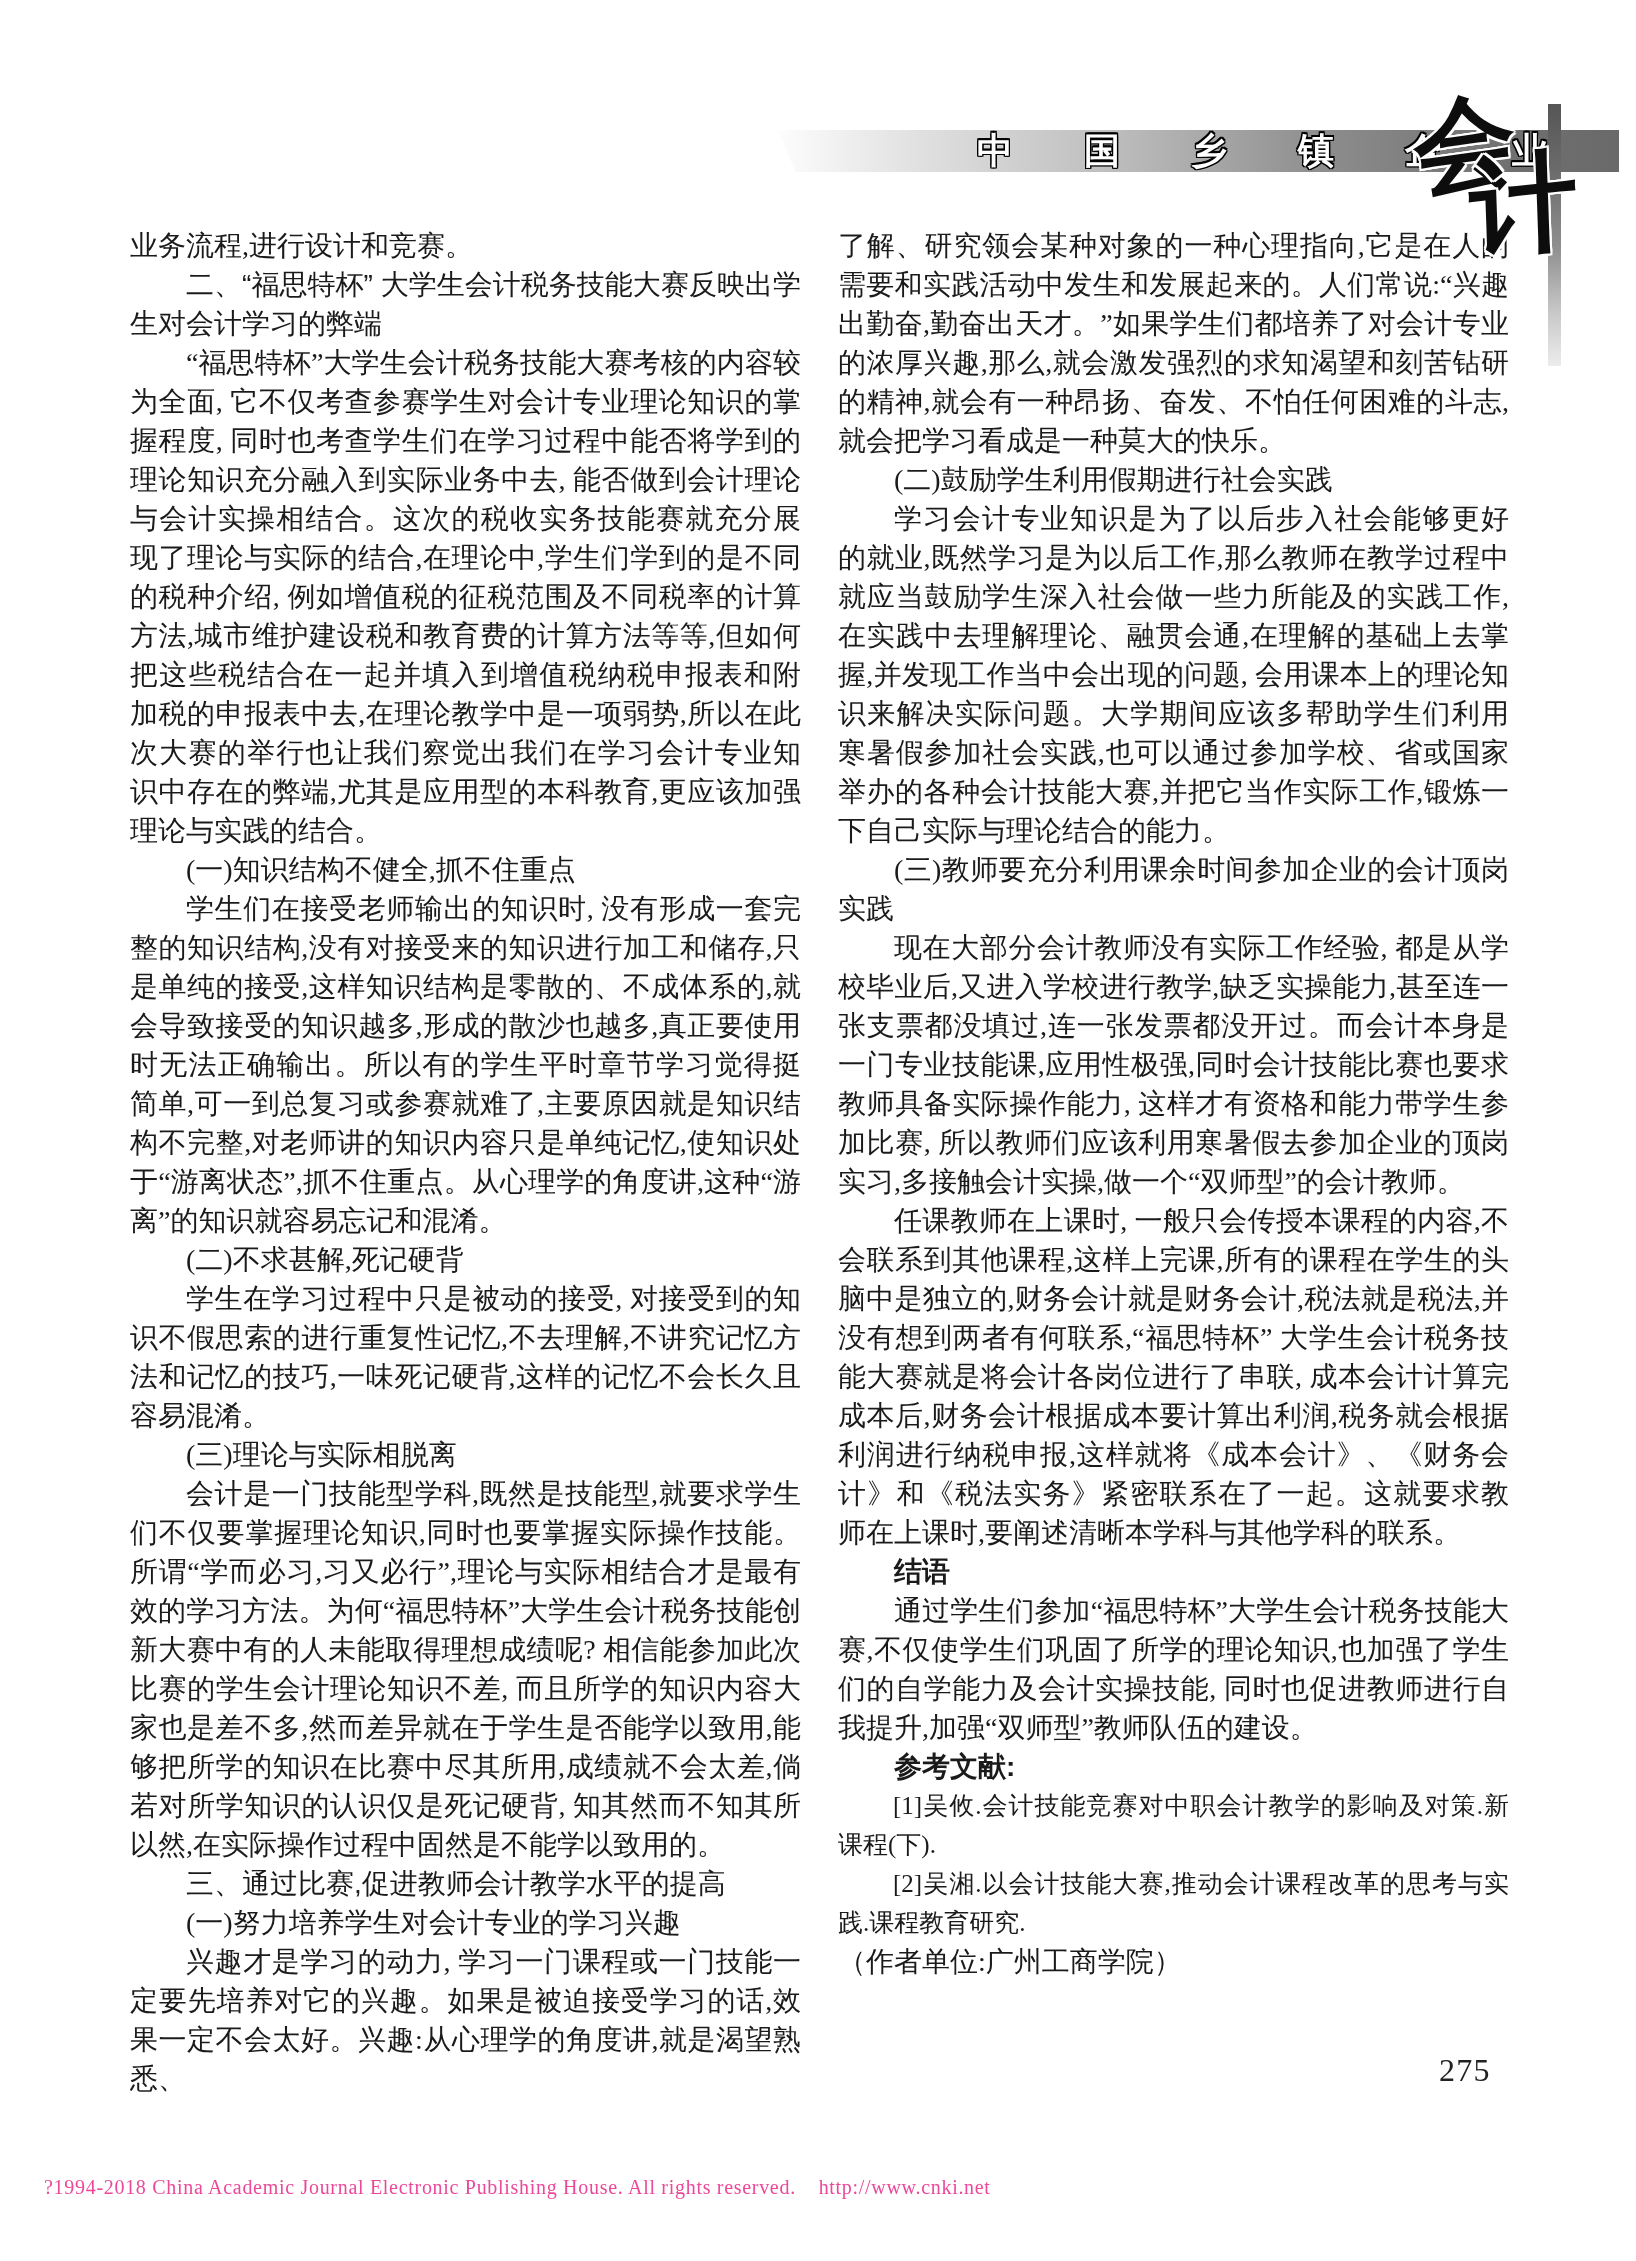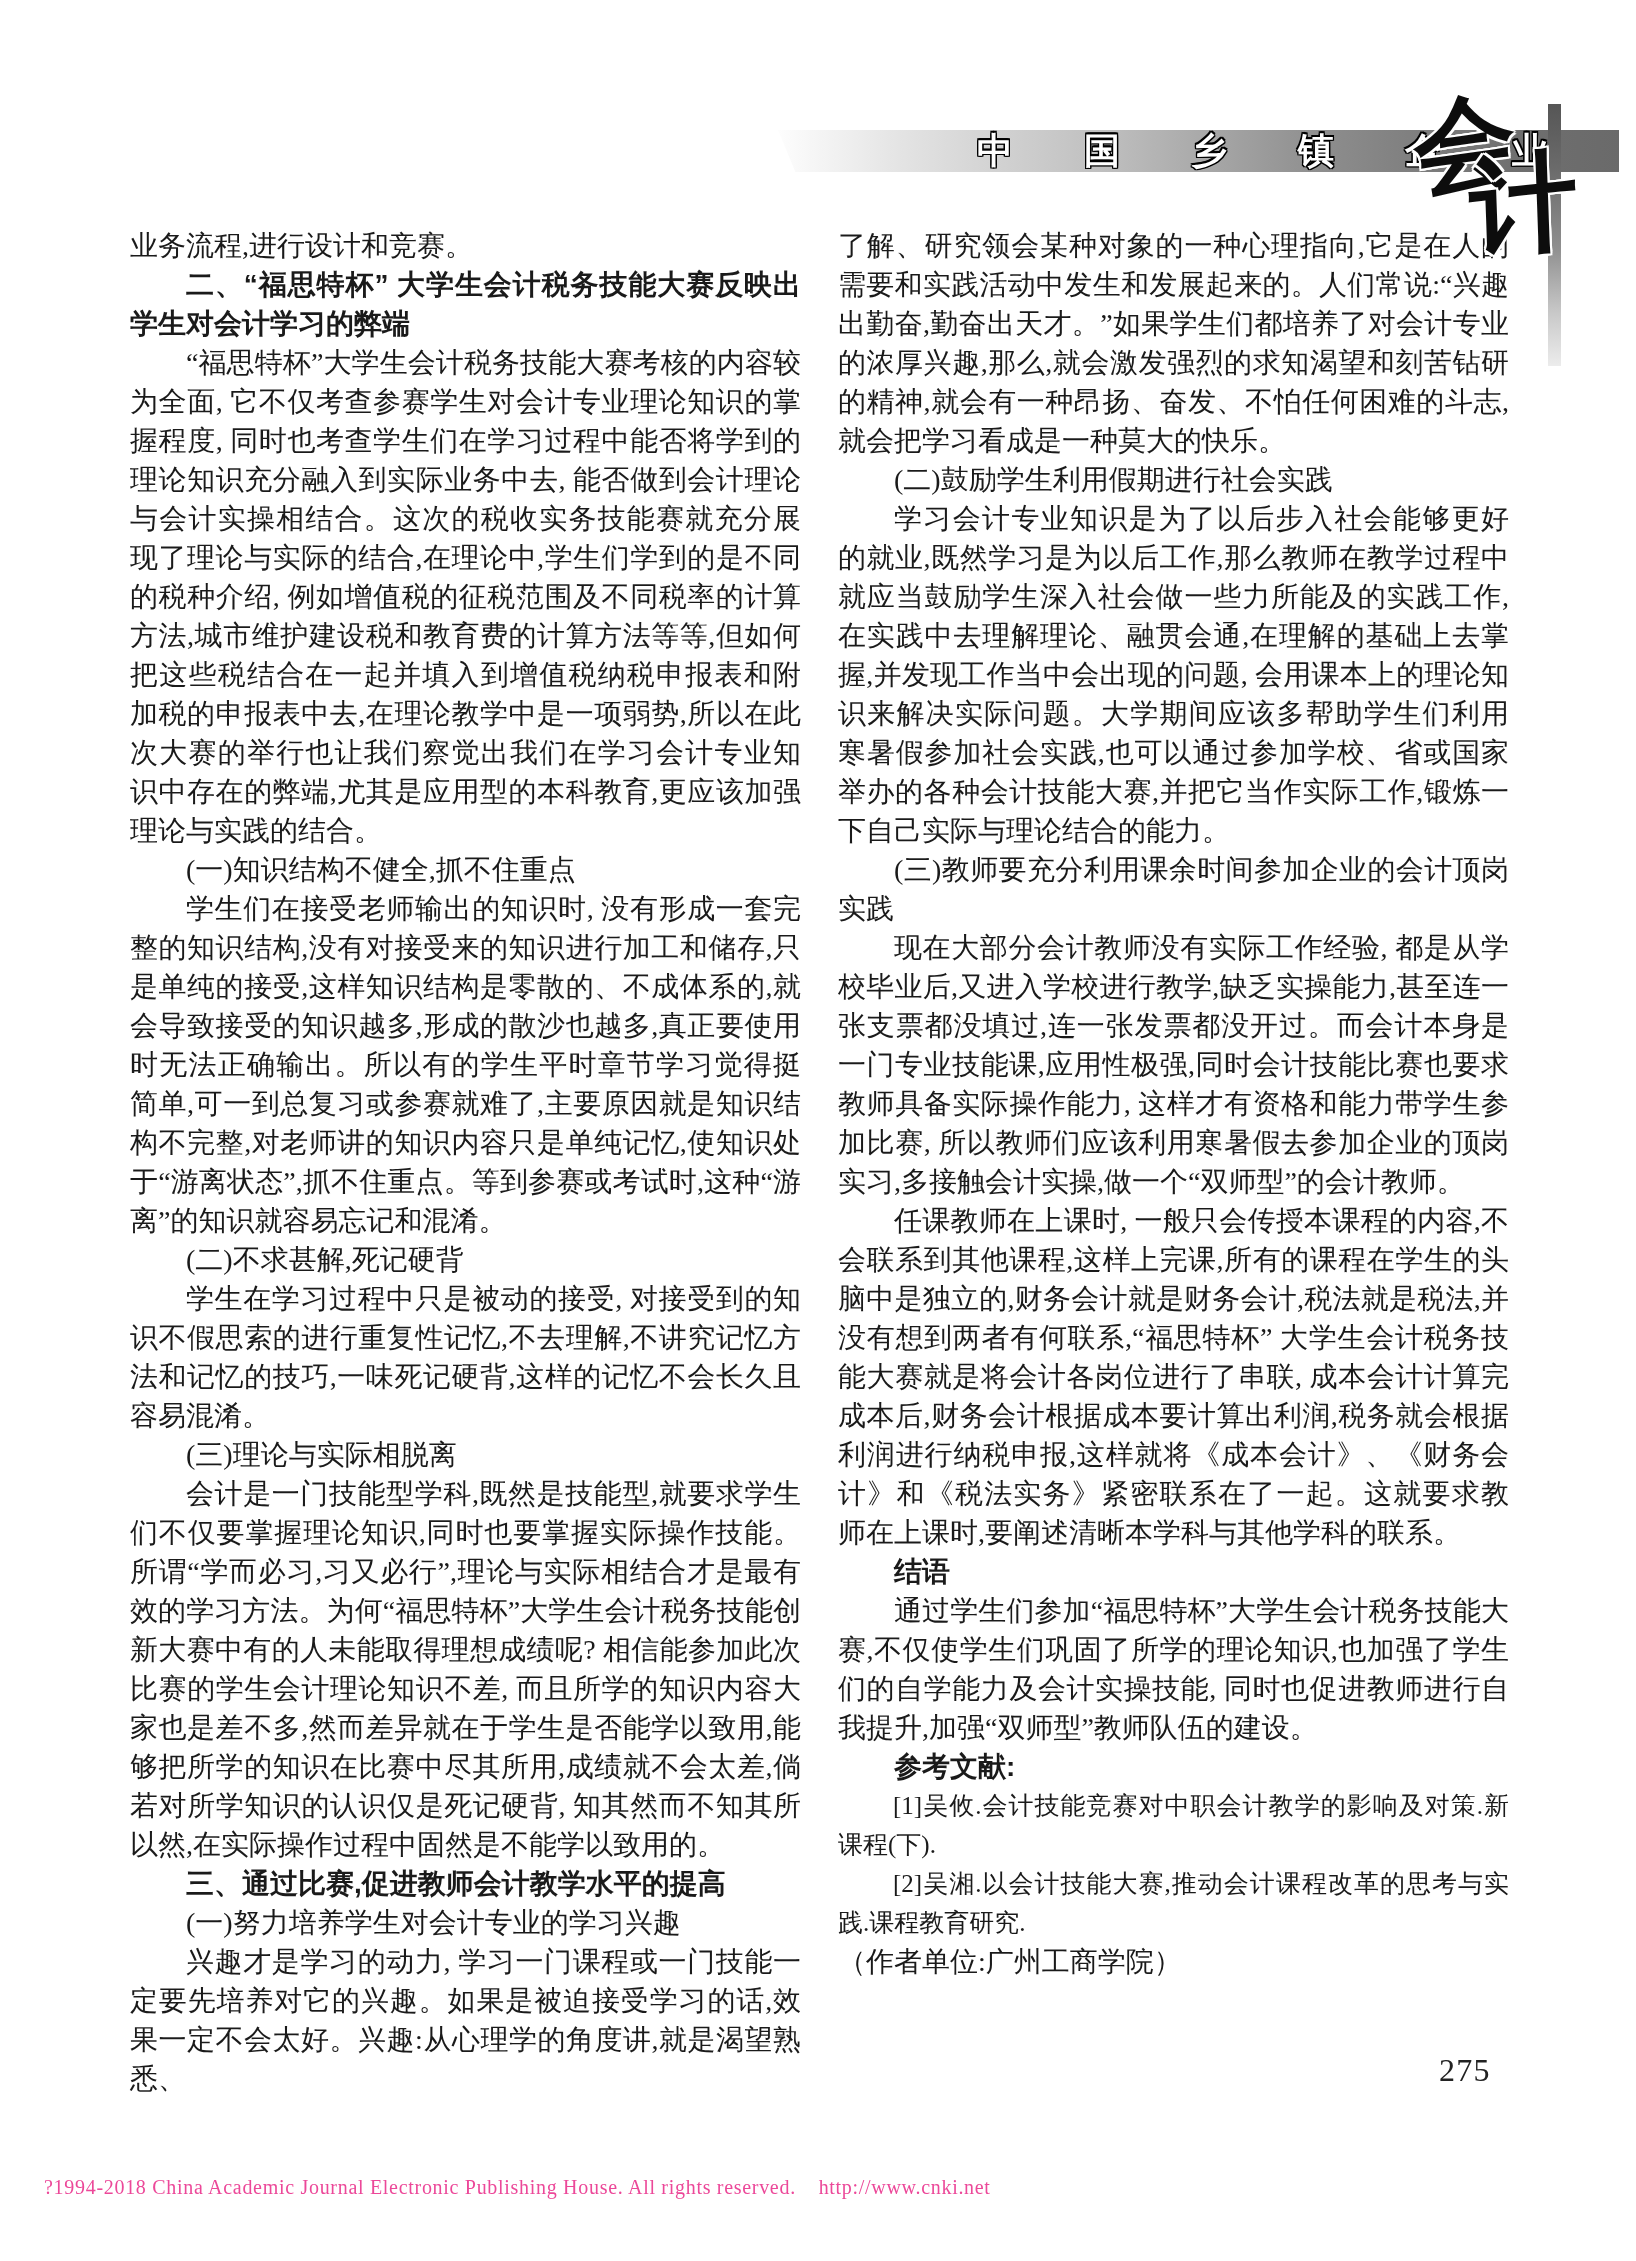--- a/index.html
+++ b/index.html
@@ -39,21 +39,21 @@
   
   .col{
     position:absolute;top:226px;width:671px;
     font-size:28px;line-height:39px;text-align:justify;
   }
   .col-left{left:130px;}
   .col-right{left:838px;}
   .col p{margin:0;padding:0;}
   .p-body{text-indent:2em;}
   .p-cont{text-indent:0;}
-  .p-h2{font-family:"Liberation Sans","DejaVu Sans",sans-serif;font-weight:bold;text-indent:2em;}
+  .p-h2{font-family:"Liberation Sans","DejaVu Sans",sans-serif;font-weight:normal;text-indent:2em;}
   .p-h3{font-family:"Liberation Sans","DejaVu Sans",sans-serif;font-weight:bold;text-indent:2em;}
   .p-ref{font-size:25px;text-indent:2.2em;}
   .p-author{text-indent:0;text-align:left;padding-right:6.7px;}
 
   
   .pagenum{
     position:absolute;left:1439px;top:2052px;font-size:32px;color:#222;
     letter-spacing:1.3px;
   }
   .footer{
@@ -71,21 +71,21 @@
     <span class="banner-title">中 国 乡 镇 企 业</span>
   </div>
   <span class="logo-char logo-hui">会</span>
   <span class="logo-char logo-ji">计</span>
 
   <div class="col col-left">
       <p class="p-cont">业务流程,进行设计和竞赛。</p>
       <p class="p-h2">二、“福思特杯” 大学生会计税务技能大赛反映出学生对会计学习的弊端</p>
       <p class="p-body">“福思特杯”大学生会计税务技能大赛考核的内容较为全面, 它不仅考查参赛学生对会计专业理论知识的掌握程度, 同时也考查学生们在学习过程中能否将学到的理论知识充分融入到实际业务中去, 能否做到会计理论与会计实操相结合。这次的税收实务技能赛就充分展现了理论与实际的结合,在理论中,学生们学到的是不同的税种介绍, 例如增值税的征税范围及不同税率的计算方法,城市维护建设税和教育费的计算方法等等,但如何把这些税结合在一起并填入到增值税纳税申报表和附加税的申报表中去,在理论教学中是一项弱势,所以在此次大赛的举行也让我们察觉出我们在学习会计专业知识中存在的弊端,尤其是应用型的本科教育,更应该加强理论与实践的结合。</p>
       <p class="p-body">(一)知识结构不健全,抓不住重点</p>
-      <p class="p-body">学生们在接受老师输出的知识时, 没有形成一套完整的知识结构,没有对接受来的知识进行加工和储存,只是单纯的接受,这样知识结构是零散的、不成体系的,就会导致接受的知识越多,形成的散沙也越多,真正要使用时无法正确输出。所以有的学生平时章节学习觉得挺简单,可一到总复习或参赛就难了,主要原因就是知识结构不完整,对老师讲的知识内容只是单纯记忆,使知识处于“游离状态”,抓不住重点。等到参赛或考试时,这种“游离”的知识就容易忘记和混淆。</p>
+      <p class="p-body">学生们在接受老师输出的知识时, 没有形成一套完整的知识结构,没有对接受来的知识进行加工和储存,只是单纯的接受,这样知识结构是零散的、不成体系的,就会导致接受的知识越多,形成的散沙也越多,真正要使用时无法正确输出。所以有的学生平时章节学习觉得挺简单,可一到总复习或参赛就难了,主要原因就是知识结构不完整,对老师讲的知识内容只是单纯记忆,使知识处于“游离状态”,抓不住重点。从心理学的角度讲,这种“游离”的知识就容易忘记和混淆。</p>
       <p class="p-body">(二)不求甚解,死记硬背</p>
       <p class="p-body">学生在学习过程中只是被动的接受, 对接受到的知识不假思索的进行重复性记忆,不去理解,不讲究记忆方法和记忆的技巧,一味死记硬背,这样的记忆不会长久且容易混淆。</p>
       <p class="p-body">(三)理论与实际相脱离</p>
       <p class="p-body">会计是一门技能型学科,既然是技能型,就要求学生们不仅要掌握理论知识,同时也要掌握实际操作技能。所谓“学而必习,习又必行”,理论与实际相结合才是最有效的学习方法。为何“福思特杯”大学生会计税务技能创新大赛中有的人未能取得理想成绩呢? 相信能参加此次比赛的学生会计理论知识不差, 而且所学的知识内容大家也是差不多,然而差异就在于学生是否能学以致用,能够把所学的知识在比赛中尽其所用,成绩就不会太差,倘若对所学知识的认识仅是死记硬背, 知其然而不知其所以然,在实际操作过程中固然是不能学以致用的。</p>
       <p class="p-h2">三、通过比赛,促进教师会计教学水平的提高</p>
       <p class="p-body">(一)努力培养学生对会计专业的学习兴趣</p>
       <p class="p-body">兴趣才是学习的动力, 学习一门课程或一门技能一定要先培养对它的兴趣。如果是被迫接受学习的话,效果一定不会太好。兴趣:从心理学的角度讲,就是渴望熟悉、</p>
     </div>
   <div class="col col-right">
       <p class="p-cont">了解、研究领会某种对象的一种心理指向,它是在人的需要和实践活动中发生和发展起来的。人们常说:“兴趣出勤奋,勤奋出天才。”如果学生们都培养了对会计专业的浓厚兴趣,那么,就会激发强烈的求知渴望和刻苦钻研的精神,就会有一种昂扬、奋发、不怕任何困难的斗志,就会把学习看成是一种莫大的快乐。</p>

